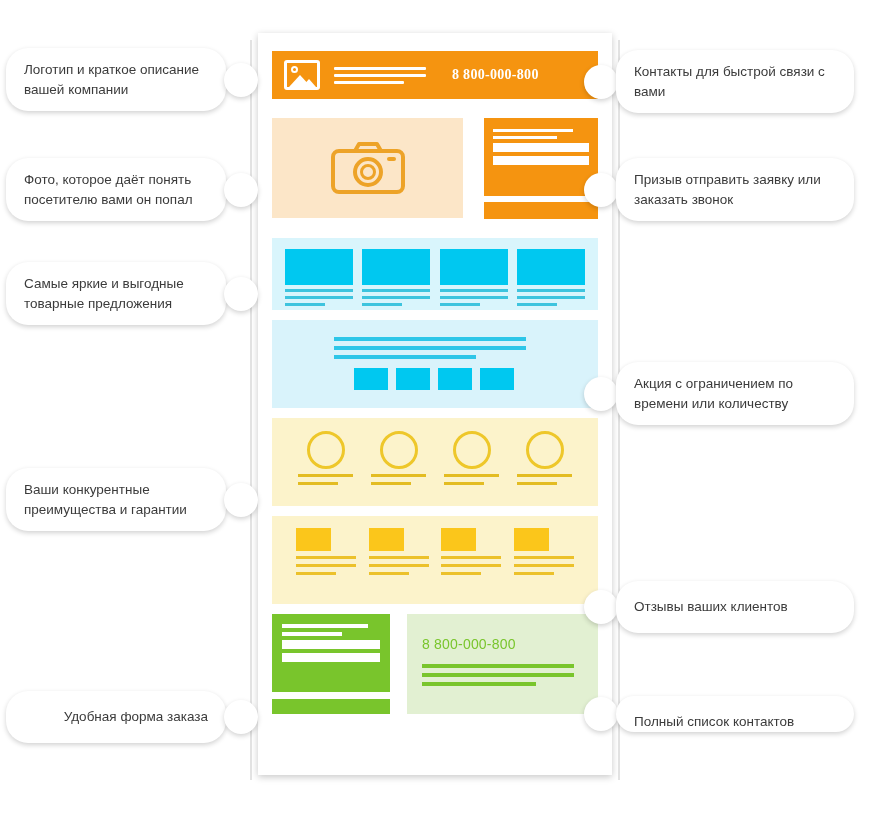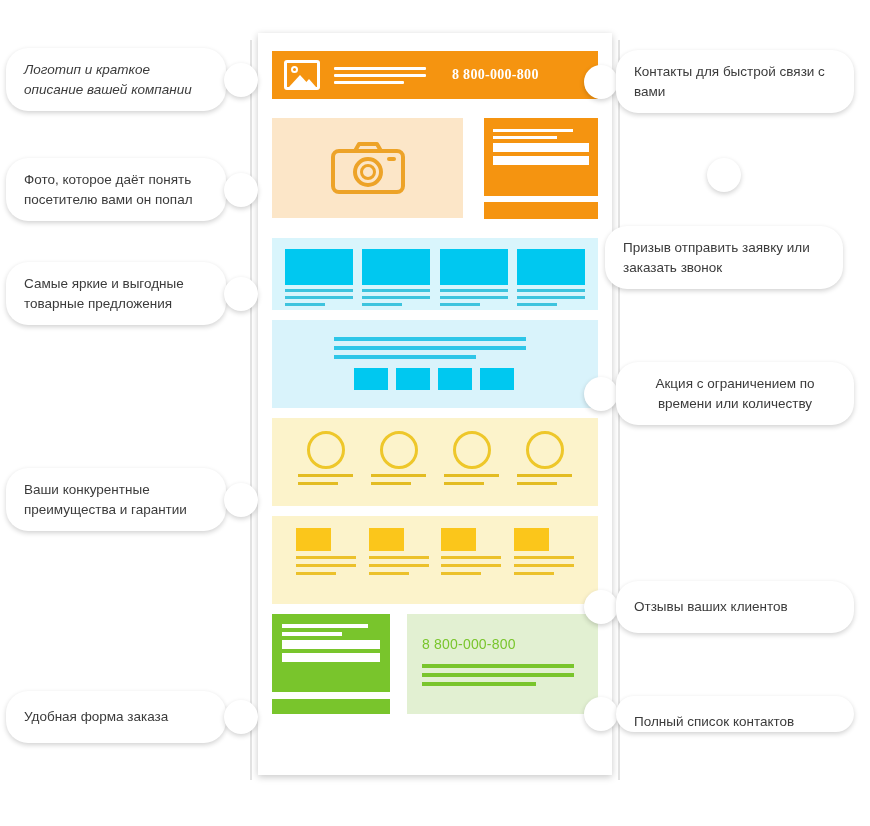--- a/index.html
+++ b/index.html
@@ -487,21 +487,21 @@
           <i></i>
             <i></i>
             <i></i>
         </div>
       </div>
     </div>
 
   </div>
 
   <div class="callout left" style="left:6px; top:48px; width:252px;">
-    <div class="bubble" style="width:228px;font-style:italic;">Логотип и краткое описание вашей компании</div>
+    <div class="bubble" style="width:228px;">Логотип и краткое описание вашей компании</div>
     <div class="notch"></div>
     <div class="knob"></div>
   </div>
 
   <div class="callout left" style="left:6px; top:158px; width:252px;">
     <div class="bubble" style="width:228px;">Фото, которое даёт понять посетителю вами он попал</div>
     <div class="notch"></div>
     <div class="knob"></div>
   </div>
 
@@ -510,42 +510,42 @@
     <div class="notch"></div>
     <div class="knob"></div>
   </div>
 
   <div class="callout left" style="left:6px; top:468px; width:252px;">
     <div class="bubble" style="width:228px;">Ваши конкурентные преимущества и гарантии</div>
     <div class="notch"></div>
     <div class="knob"></div>
   </div>
 
-  <div class="callout left" style="left:6px; top:691px; width:252px;">
+  <div class="callout left" style="left:6px; top:691px; width:252px;text-align:right;">
     <div class="bubble" style="width:228px; padding-top:16px; padding-bottom:16px;">Удобная форма заказа</div>
     <div class="notch"></div>
     <div class="knob"></div>
   </div>
 
   <div class="callout right" style="left:584px; top:50px; width:280px;">
     <div class="knob"></div>
     <div class="notch"></div>
     <div class="bubble" style="width:238px;">Контакты для быстрой связи с вами</div>
   </div>
 
-  <div class="callout right" style="left:584px; top:158px; width:280px;flex-direction:column;">
+  <div class="callout right" style="left:584px; top:158px; width:280px;">
     <div class="knob"></div>
     <div class="notch"></div>
     <div class="bubble" style="width:238px;">Призыв отправить заявку или заказать звонок</div>
   </div>
 
   <div class="callout right" style="left:584px; top:362px; width:280px;">
     <div class="knob"></div>
     <div class="notch"></div>
-    <div class="bubble" style="width:238px;text-align:center;">Акция с ограничением по времени или количеству</div>
+    <div class="bubble" style="width:238px;">Акция с ограничением по времени или количеству</div>
   </div>
 
   <div class="callout right" style="left:584px; top:581px; width:280px;">
     <div class="knob"></div>
     <div class="notch"></div>
     <div class="bubble" style="width:238px; padding-top:16px; padding-bottom:16px;">Отзывы ваших клиентов</div>
   </div>
 
   <div class="callout right" style="left:584px; top:696px; width:280px;">
     <div class="knob"></div>

